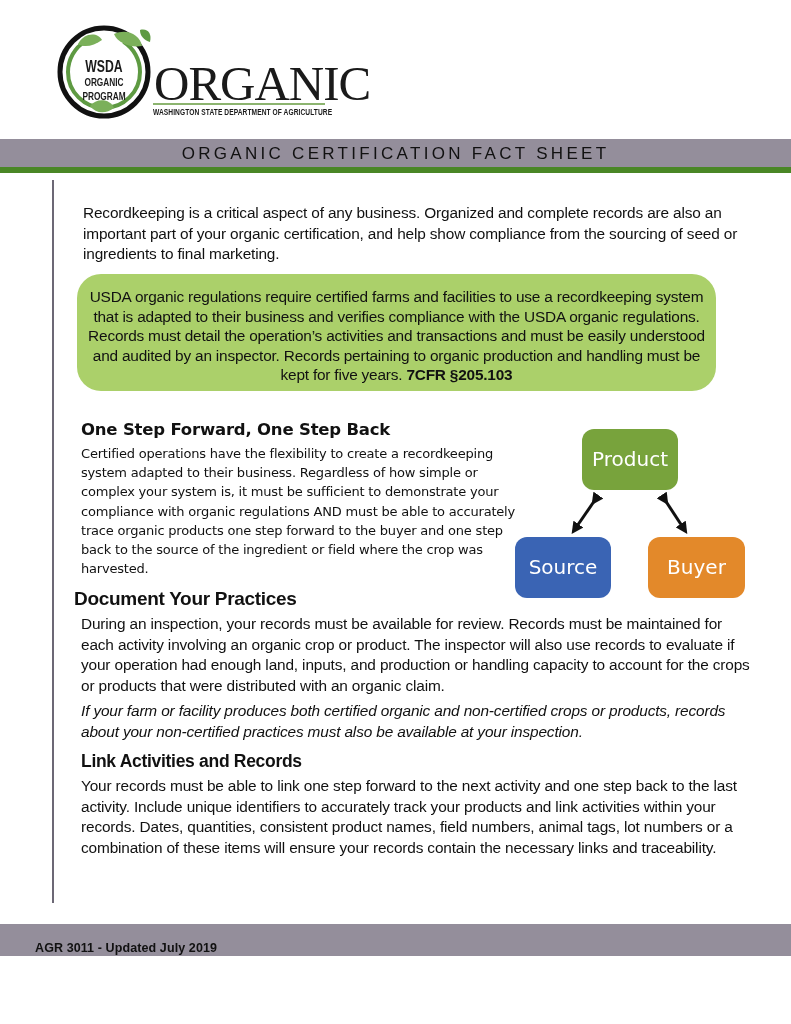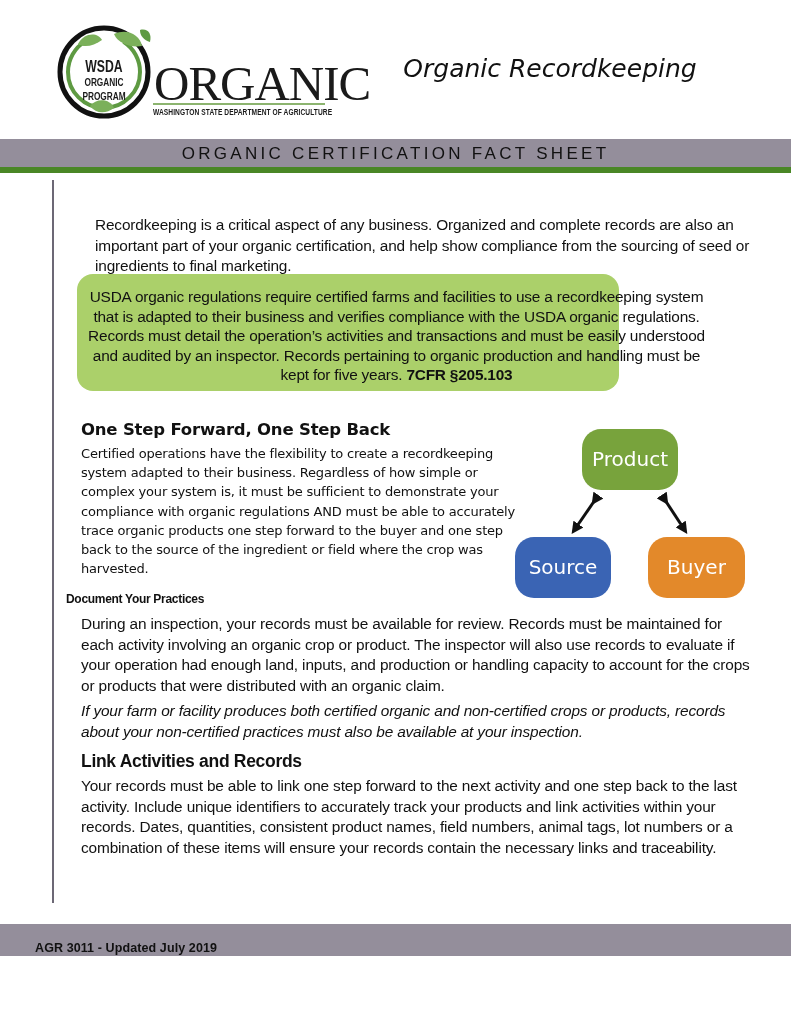--- a/index.html
+++ b/index.html
@@ -58,51 +58,51 @@
     #left-rule { left: 52px; top: 180px; width: 2px; height: 723px; background: #6c6875; }
 
     
     .body-text {
       font-family: "Liberation Sans", sans-serif; font-size: 15.4px; line-height: 20.5px;
       color: #111; letter-spacing: -0.15px;
     }
     #intro { left: 83px; top: 203px; width: 660px; }
 
     #callout {
-      left: 77px; top: 274px; width: 542px; height: 117px; background: #abd06a;
-      border-radius: 16px;
+      left: 77px; top: 274px; width: 639px; height: 117px; background: #abd06a;
+      border-radius: 24px;
     }
     #callout-text {
       position: absolute; left: 8px; top: 13px; width: 623px; text-align: center;
       font-family: "Liberation Sans", sans-serif; font-size: 15.4px; line-height: 19.5px;
       color: #111; letter-spacing: -0.2px;
     }
     #callout-text b { font-weight: bold; }
 
     .h2 {
       font-family: "DejaVu Sans", sans-serif; font-weight: bold; font-size: 16.5px;
       line-height: 20px; color: #111; letter-spacing: -0.2px;
     }
     #h-forward { left: 81px; top: 420px; }
     #p-forward {
       left: 81px; top: 444px; width: 440px;
       font-family: "DejaVu Sans", sans-serif; font-size: 13px; line-height: 19.2px;
       color: #111; letter-spacing: -0.2px;
     }
 
-    #h-document { left: 66px; top: 589px; font-family: "Liberation Sans", sans-serif; font-size: 12px; letter-spacing: -0.3px;}
+    #h-document { left: 74px; top: 589px; font-family: "Liberation Sans", sans-serif; font-size: 19px; letter-spacing: -0.3px;}
     #p-document { left: 81px; top: 614px; width: 670px; }
     #p-nonorganic { left: 81px; top: 701px; width: 670px; font-style: italic; }
 
     #h-link { left: 81px; top: 751px; font-family: "Liberation Sans", sans-serif; font-size: 17.5px; letter-spacing: -0.3px;}
     #p-link { left: 81px; top: 776px; width: 670px; }
 
     
     .dbox {
-      position: absolute; border-radius: 19px; color: #ffffff; text-align: center;
+      position: absolute; border-radius: 12px; color: #ffffff; text-align: center;
       font-family: "DejaVu Sans", sans-serif; font-size: 20px;
     }
     #box-product { left: 582px; top: 429px; width: 96px; height: 61px; line-height: 61px; background: #78a33c; }
     #box-source { left: 515px; top: 537px; width: 96px; height: 61px; line-height: 61px; background: #3a64b4; }
     #box-buyer { left: 648px; top: 537px; width: 97px; height: 61px; line-height: 61px; background: #e3892a; }
     #arrows { left: 560px; top: 490px; width: 140px; height: 50px; }
 
     
     #footer { left: 0; top: 924px; width: 791px; height: 32px; background: #948e9b; }
     #footer-text {
@@ -125,31 +125,30 @@
   </svg>
   <div class="seal-text seal-wsda" style="top:42px;">WSDA</div>
   <div class="seal-text seal-organic" style="top:61px;">ORGANIC</div>
   <div class="seal-text seal-program" style="top:75px;">PROGRAM</div>
   <div class="abs logo-organic">ORGANIC</div>
   <div class="abs logo-rule"></div>
   <div class="abs logo-dept">WASHINGTON STATE DEPARTMENT OF AGRICULTURE</div>
 </div>
 
 <div id="doc-title" class="abs">
-  <div>Organic Recordkeeping</div>
 </div>
 
 <div id="banner" class="abs">
   <div id="banner-text">ORGANIC CERTIFICATION FACT SHEET</div>
 </div>
 <div id="banner-green" class="abs"></div>
 
 <div id="left-rule" class="abs"></div>
 
-<p id="intro" class="abs body-text" style="margin:12px;">Recordkeeping is a critical aspect of any business. Organized and complete records are also an important part of your organic certification, and help show compliance from the sourcing of seed or ingredients to final marketing.</p>
+<p id="intro" class="abs body-text" style="margin:0;">Recordkeeping is a critical aspect of any business. Organized and complete records are also an important part of your organic certification, and help show compliance from the sourcing of seed or ingredients to final marketing.</p>
 
 <div id="callout" class="abs">
   <div id="callout-text"><span>USDA organic regulations require certified farms and facilities to use a recordkeeping system that is adapted to their business and verifies compliance with the USDA organic regulations. Records must detail the operation’s activities and transactions and must be easily understood and audited by an inspector. Records pertaining to organic production and handling must be kept for five years. </span><b>7CFR §205.103</b></div>
 </div>
 
 <div id="h-forward" class="abs h2">One Step Forward, One Step Back</div>
 <p id="p-forward" class="abs" style="margin:0;">Certified operations have the flexibility to create a recordkeeping system adapted to their business. Regardless of how simple or complex your system is, it must be sufficient to demonstrate your compliance with organic regulations AND must be able to accurately trace organic products one step forward to the buyer and one step back to the source of the ingredient or field where the crop was harvested.</p>
 
 <div class="dbox" id="box-product">Product</div>
 <div class="dbox" id="box-source">Source</div>

